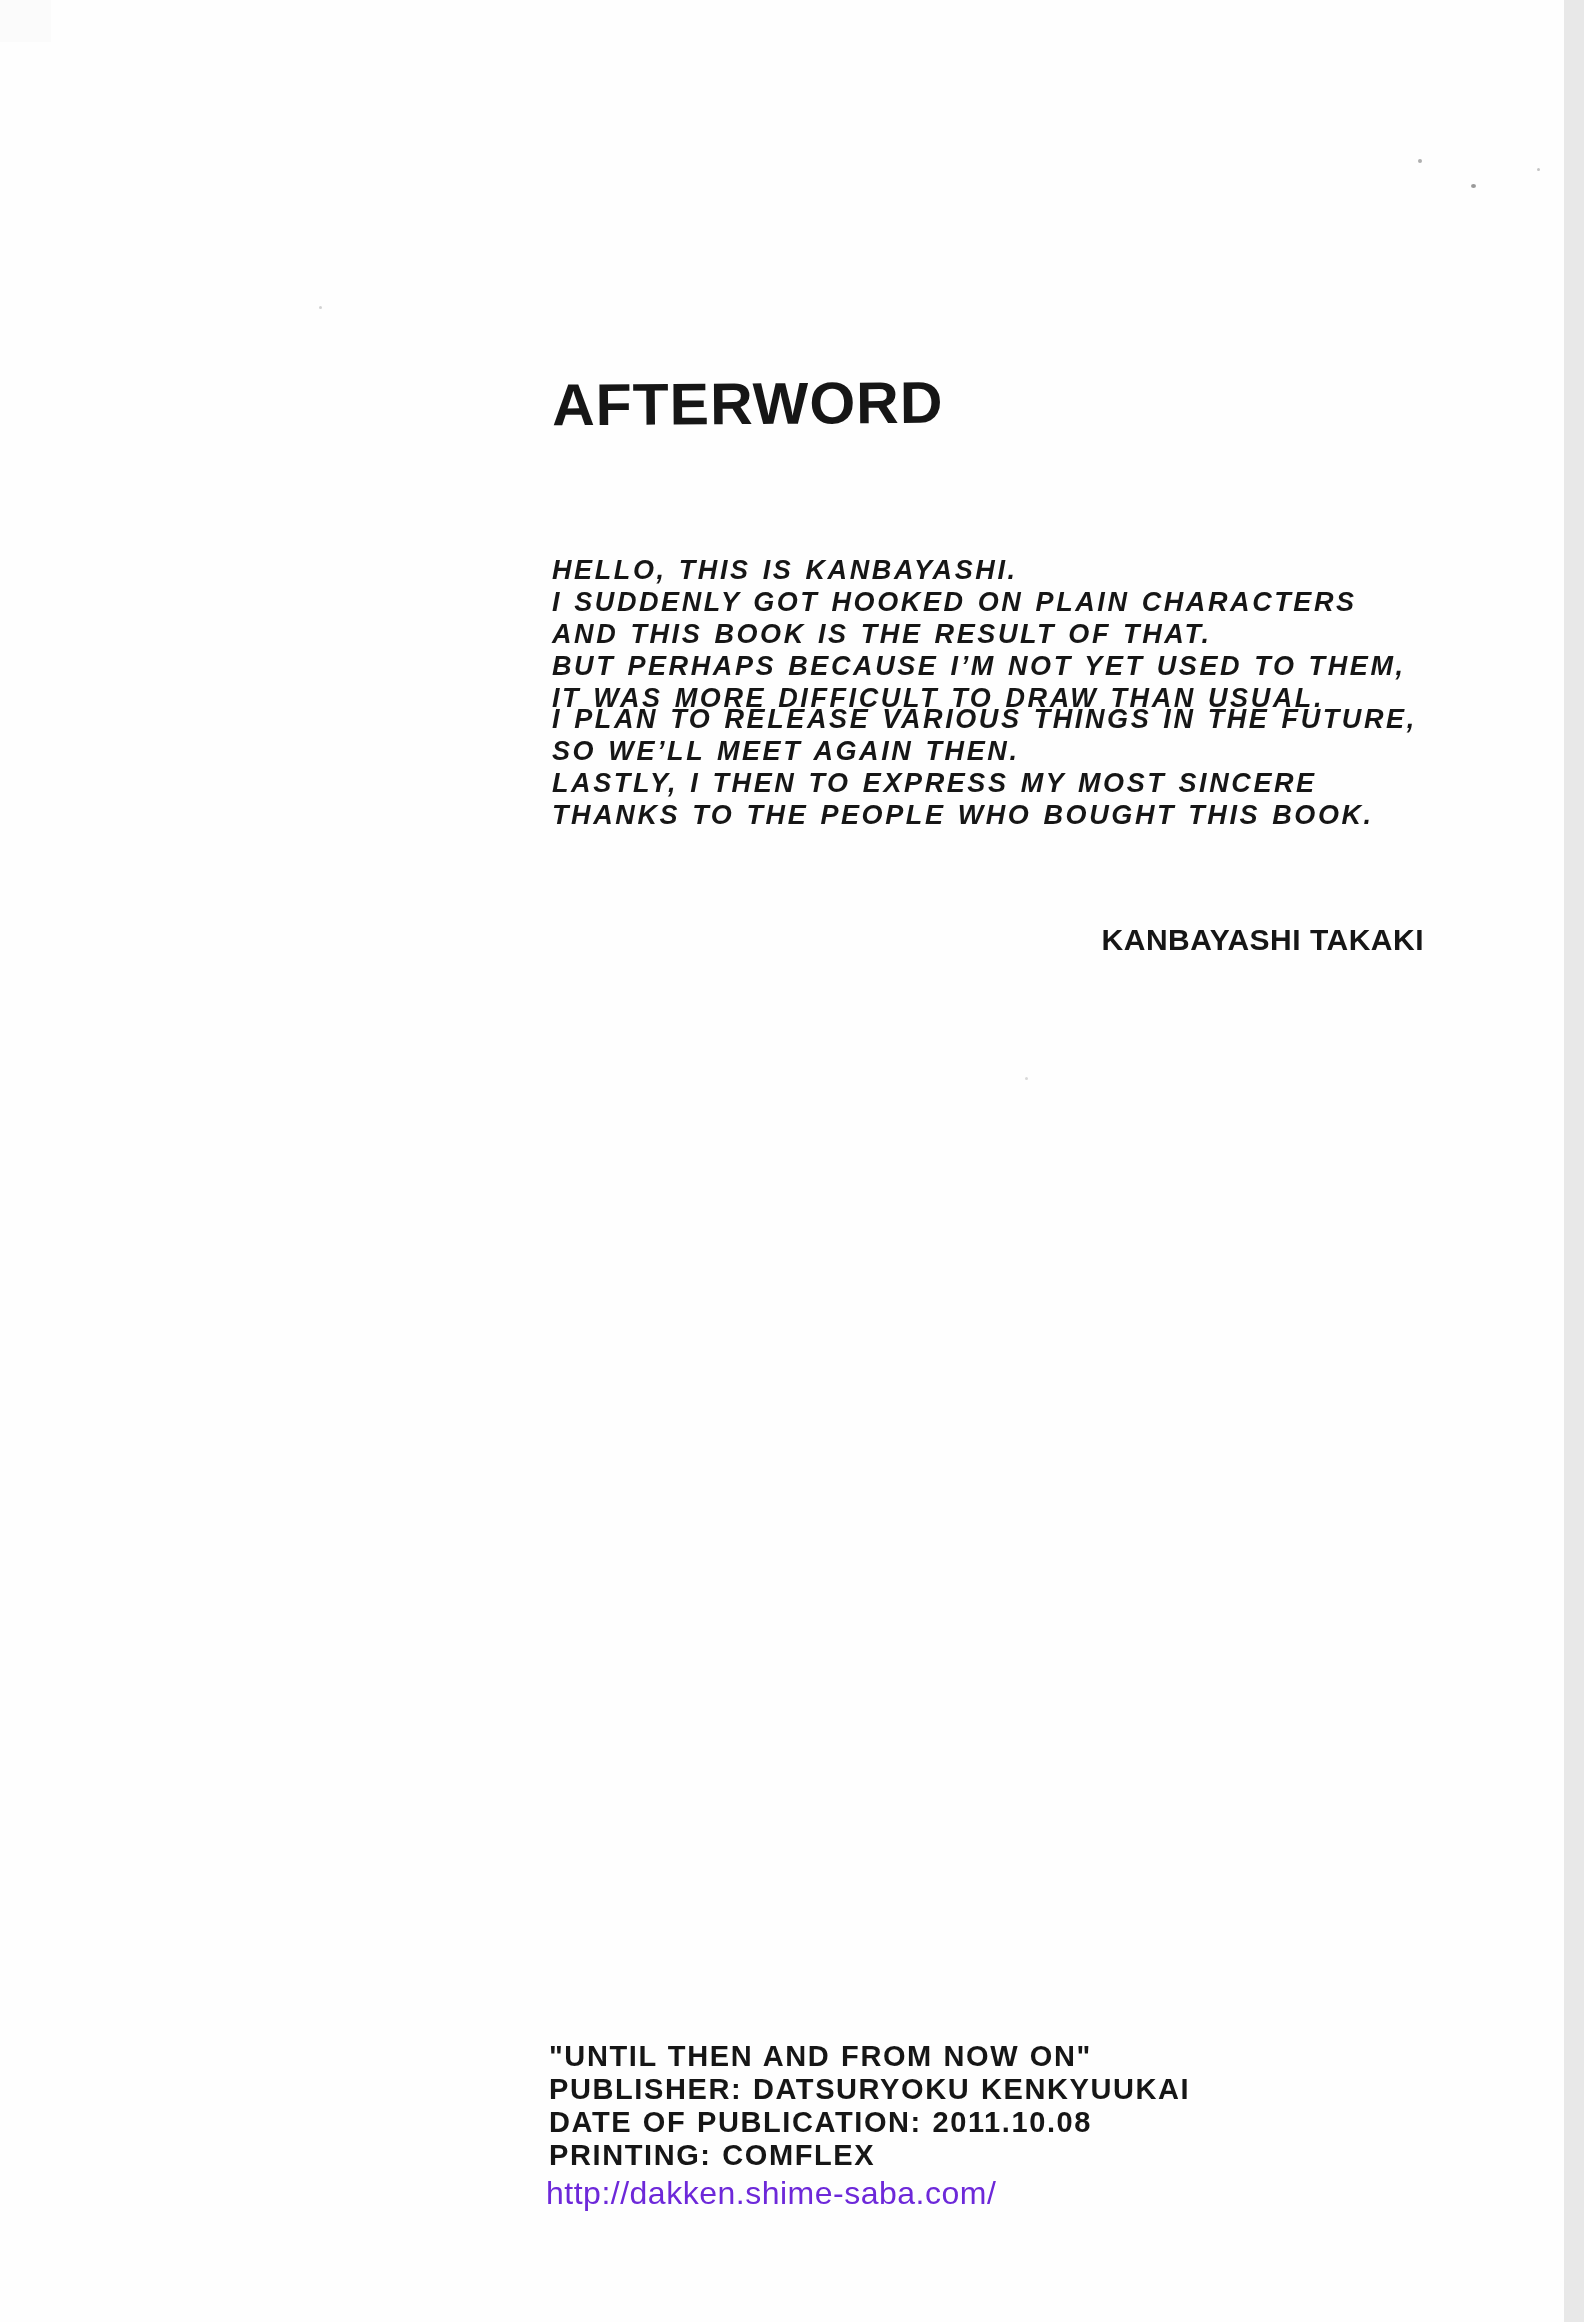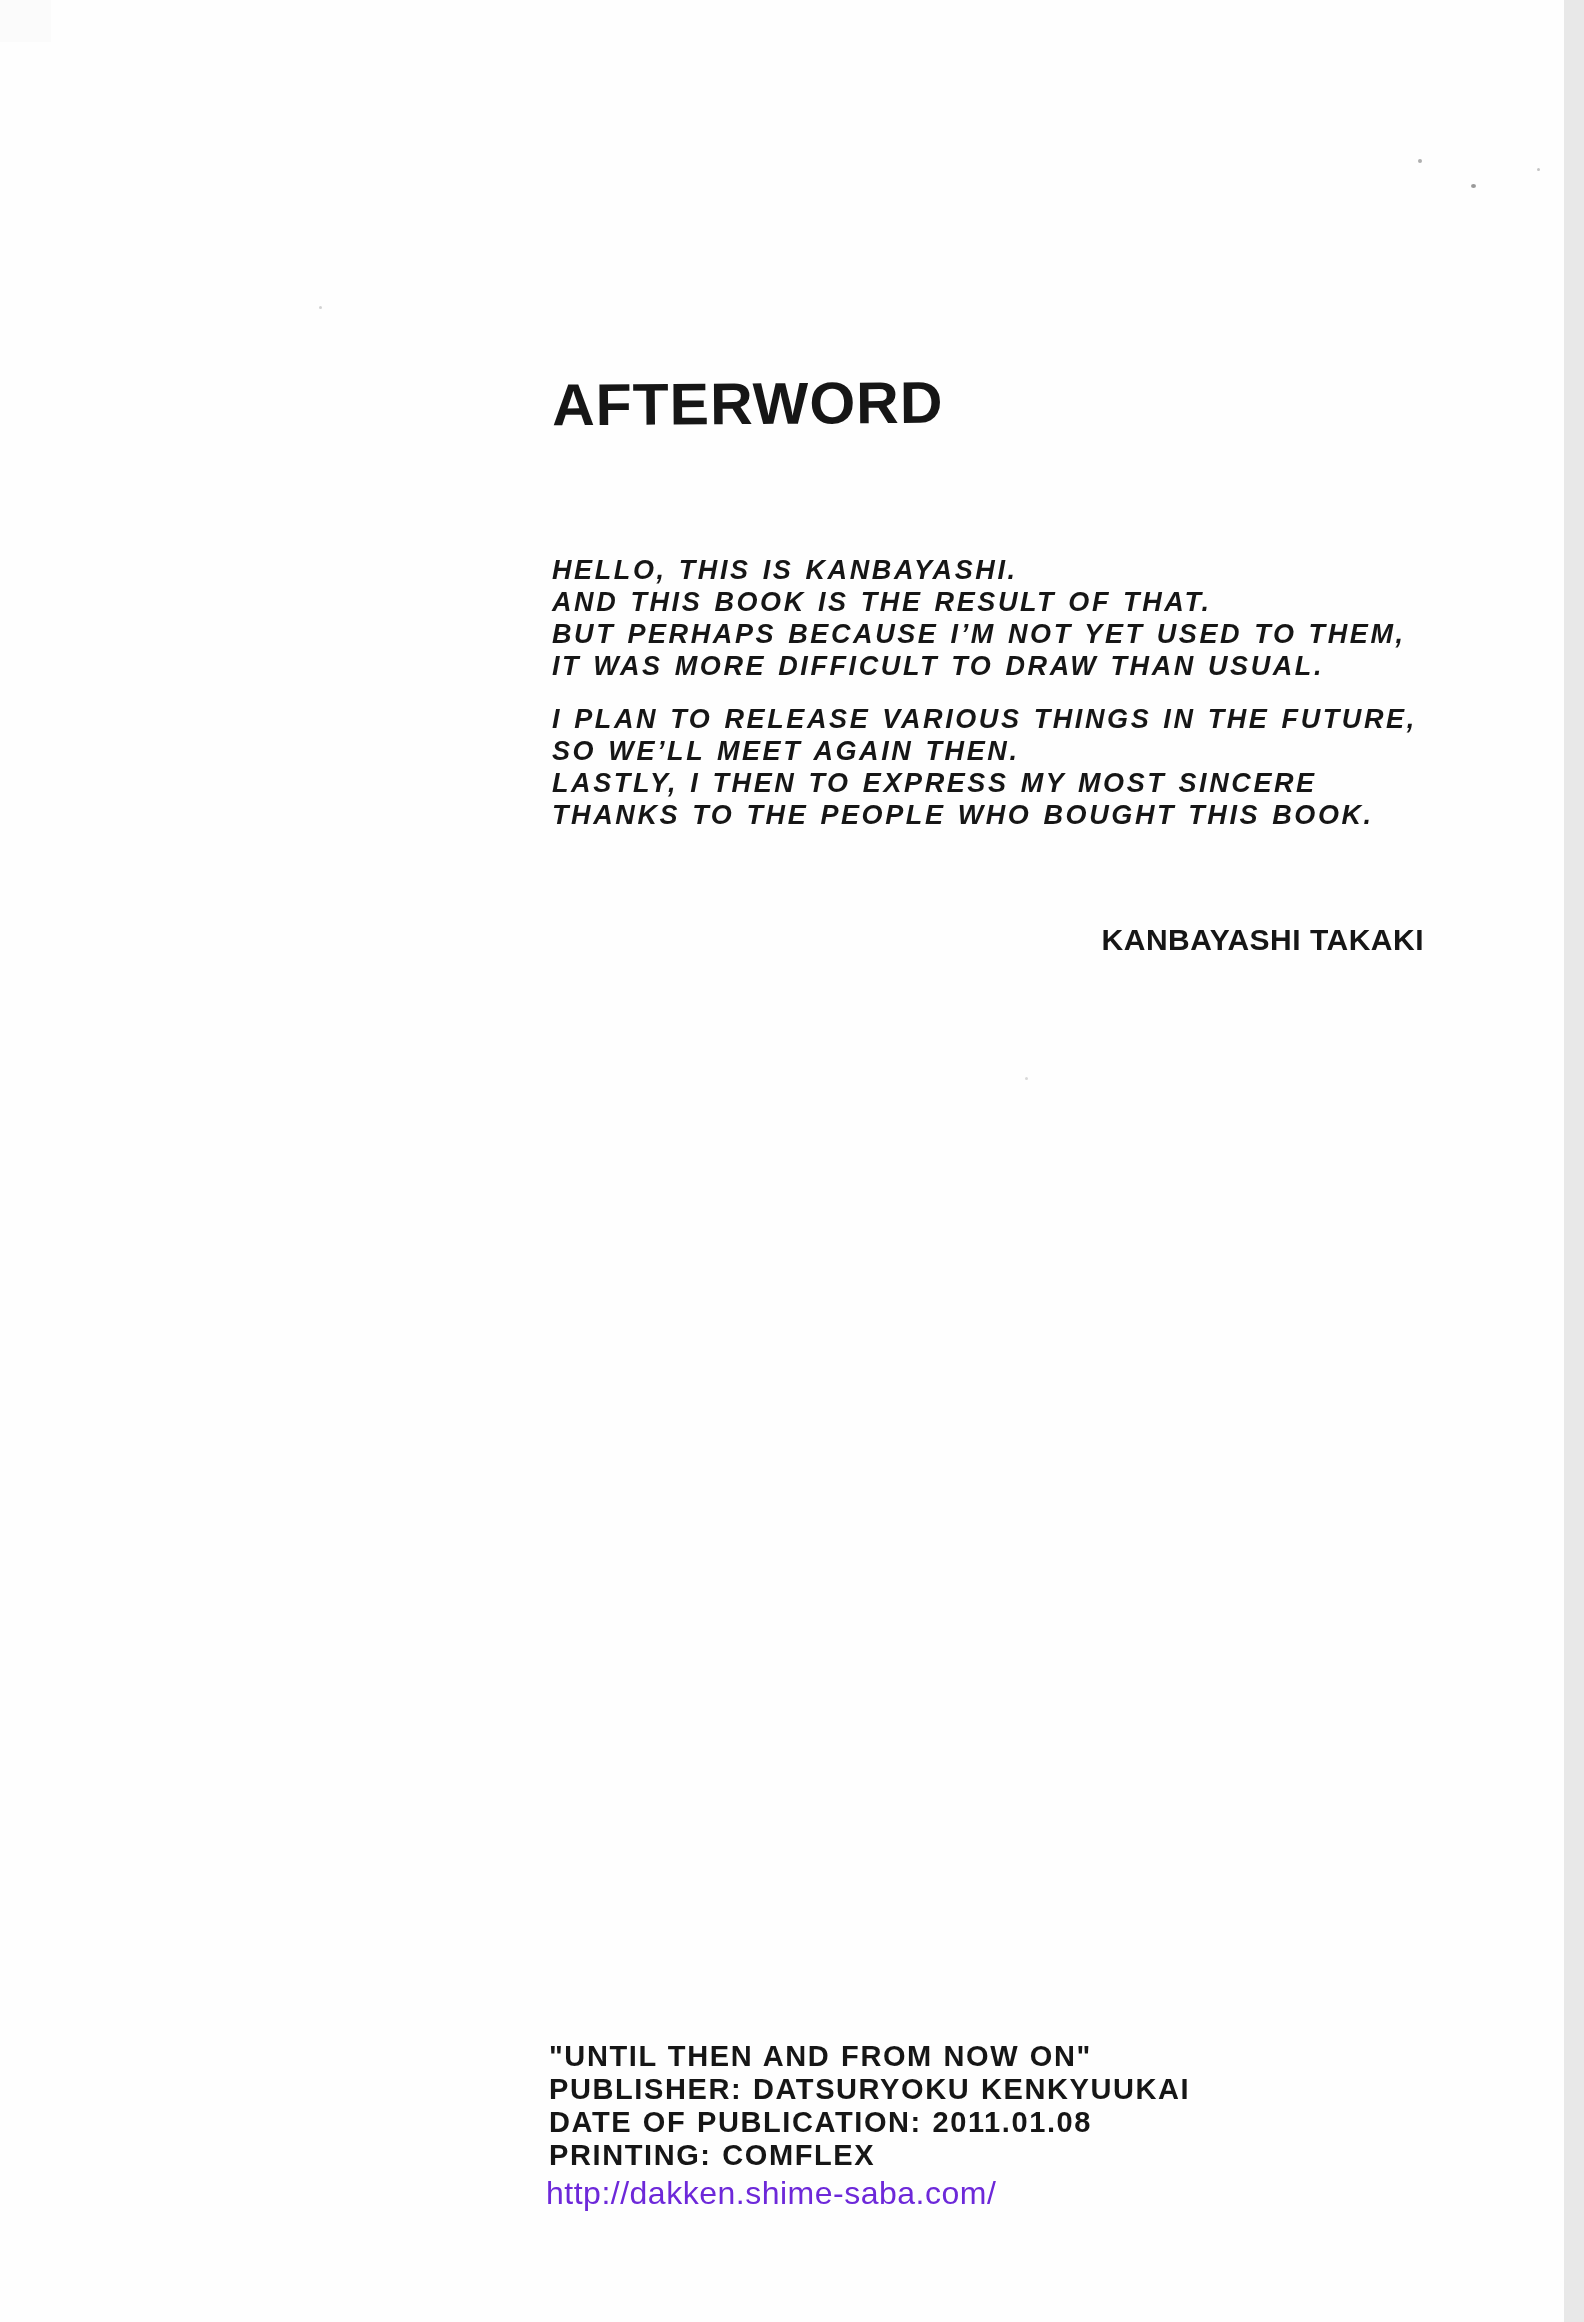--- a/index.html
+++ b/index.html
@@ -97,38 +97,39 @@
 <body>
 
 <div class="page">
 
   <div class="corner-tint"></div>
 
   <h1 class="title">AFTERWORD</h1>
 
   <div class="para para-1">
     <div class="line">HELLO, THIS IS KANBAYASHI.</div>
+    <div class="line">I SUDDENLY GOT HOOKED ON PLAIN CHARACTERS</div>
     <div class="line">AND THIS BOOK IS THE RESULT OF THAT.</div>
     <div class="line">BUT PERHAPS BECAUSE I’M NOT YET USED TO THEM,</div>
     <div class="line">IT WAS MORE DIFFICULT TO DRAW THAN USUAL.</div>
   </div>
 
   <div class="para para-2">
     <div class="line">I PLAN TO RELEASE VARIOUS THINGS IN THE FUTURE,</div>
     <div class="line">SO WE’LL MEET AGAIN THEN.</div>
     <div class="line">LASTLY, I THEN TO EXPRESS MY MOST SINCERE</div>
     <div class="line">THANKS TO THE PEOPLE WHO BOUGHT THIS BOOK.</div>
   </div>
 
   <div class="signature">KANBAYASHI TAKAKI</div>
 
   <div class="colophon">
     <div class="line">"UNTIL THEN AND FROM NOW ON"</div>
     <div class="line">PUBLISHER: DATSURYOKU KENKYUUKAI</div>
-    <div class="line">DATE OF PUBLICATION: 2011.01.08</div>
+    <div class="line">DATE OF PUBLICATION: 2011.10.08</div>
     <div class="line">PRINTING: COMFLEX</div>
   </div>
 
   <div class="colophon-url">http://dakken.shime-saba.com/</div>
 
   <div class="speck s1"></div>
   <div class="speck s2"></div>
   <div class="speck s3"></div>
   <div class="speck s4"></div>
   <div class="speck s5"></div>

